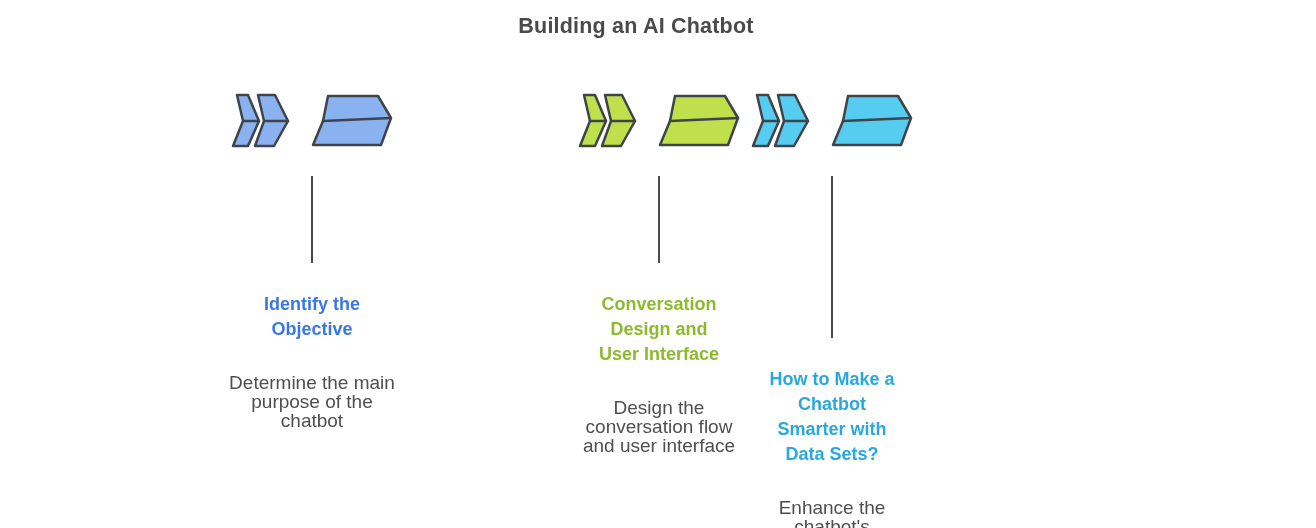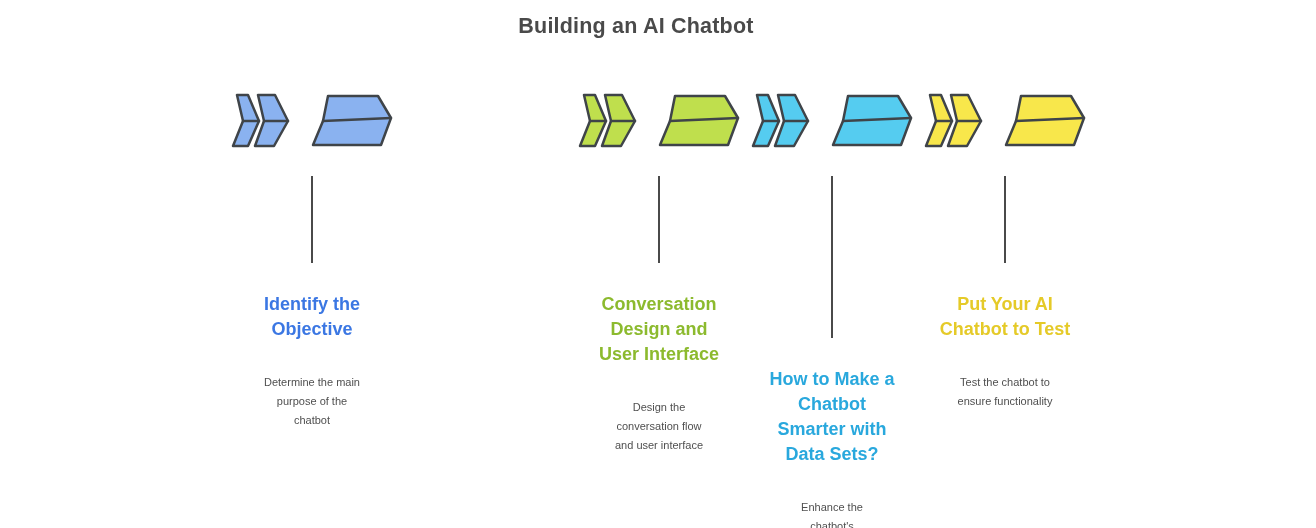--- a/index.html
+++ b/index.html
@@ -68,21 +68,21 @@
   .heading {
     margin-top: 13px;
     font-size: 18px;
     font-weight: bold;
     line-height: 25px;
     text-align: center;
     white-space: pre-line;
   }
   .desc {
     margin-top: 15px;
-    font-size: 11px;
+    font-size: 19px;
     line-height: 19px;
     text-align: center;
     color: var(--description);
     white-space: pre-line;
   }
 </style>
 </head>
 <body>
 
 <div class="canvas">
@@ -138,29 +138,14 @@
     <div class="heading" style="color: rgb(41, 168, 221);">How to Make a
 Chatbot
 Smarter with
 Data Sets?</div>
     <div class="desc">Enhance the
 chatbot's
 intelligence with
 data</div>
   </div>
 
-  <div class="col" style="left:918px">
-    <svg class="chevrons" viewBox="0 0 162 55">
-      <polygon class="shape" points="6,2 17,2 28,28 17,53 2,53 12,28" fill="#f8e74b"></polygon>
-      <line class="fold" x1="12" y1="28" x2="28" y2="28"></line>
-      <polygon class="shape" points="27,2 44,2 57,28 43,53 24,53 33,28" fill="#f8e74b"></polygon>
-      <line class="fold" x1="33" y1="28" x2="57" y2="28"></line>
-      <polygon class="shape" points="97,3 147,3 160,25 150,52 82,52 92,28" fill="#f8e74b"></polygon>
-      <line class="fold" x1="92" y1="28" x2="160" y2="25"></line>
-    </svg>
-    <div class="connector" style="height: 87px;"></div>
-    <div class="heading" style="color: rgb(229, 202, 40);">Put Your AI
-Chatbot to Test</div>
-    <div class="desc">Test the chatbot to
-ensure functionality</div>
-  </div>
 
 </div>
 
 </body></html>

